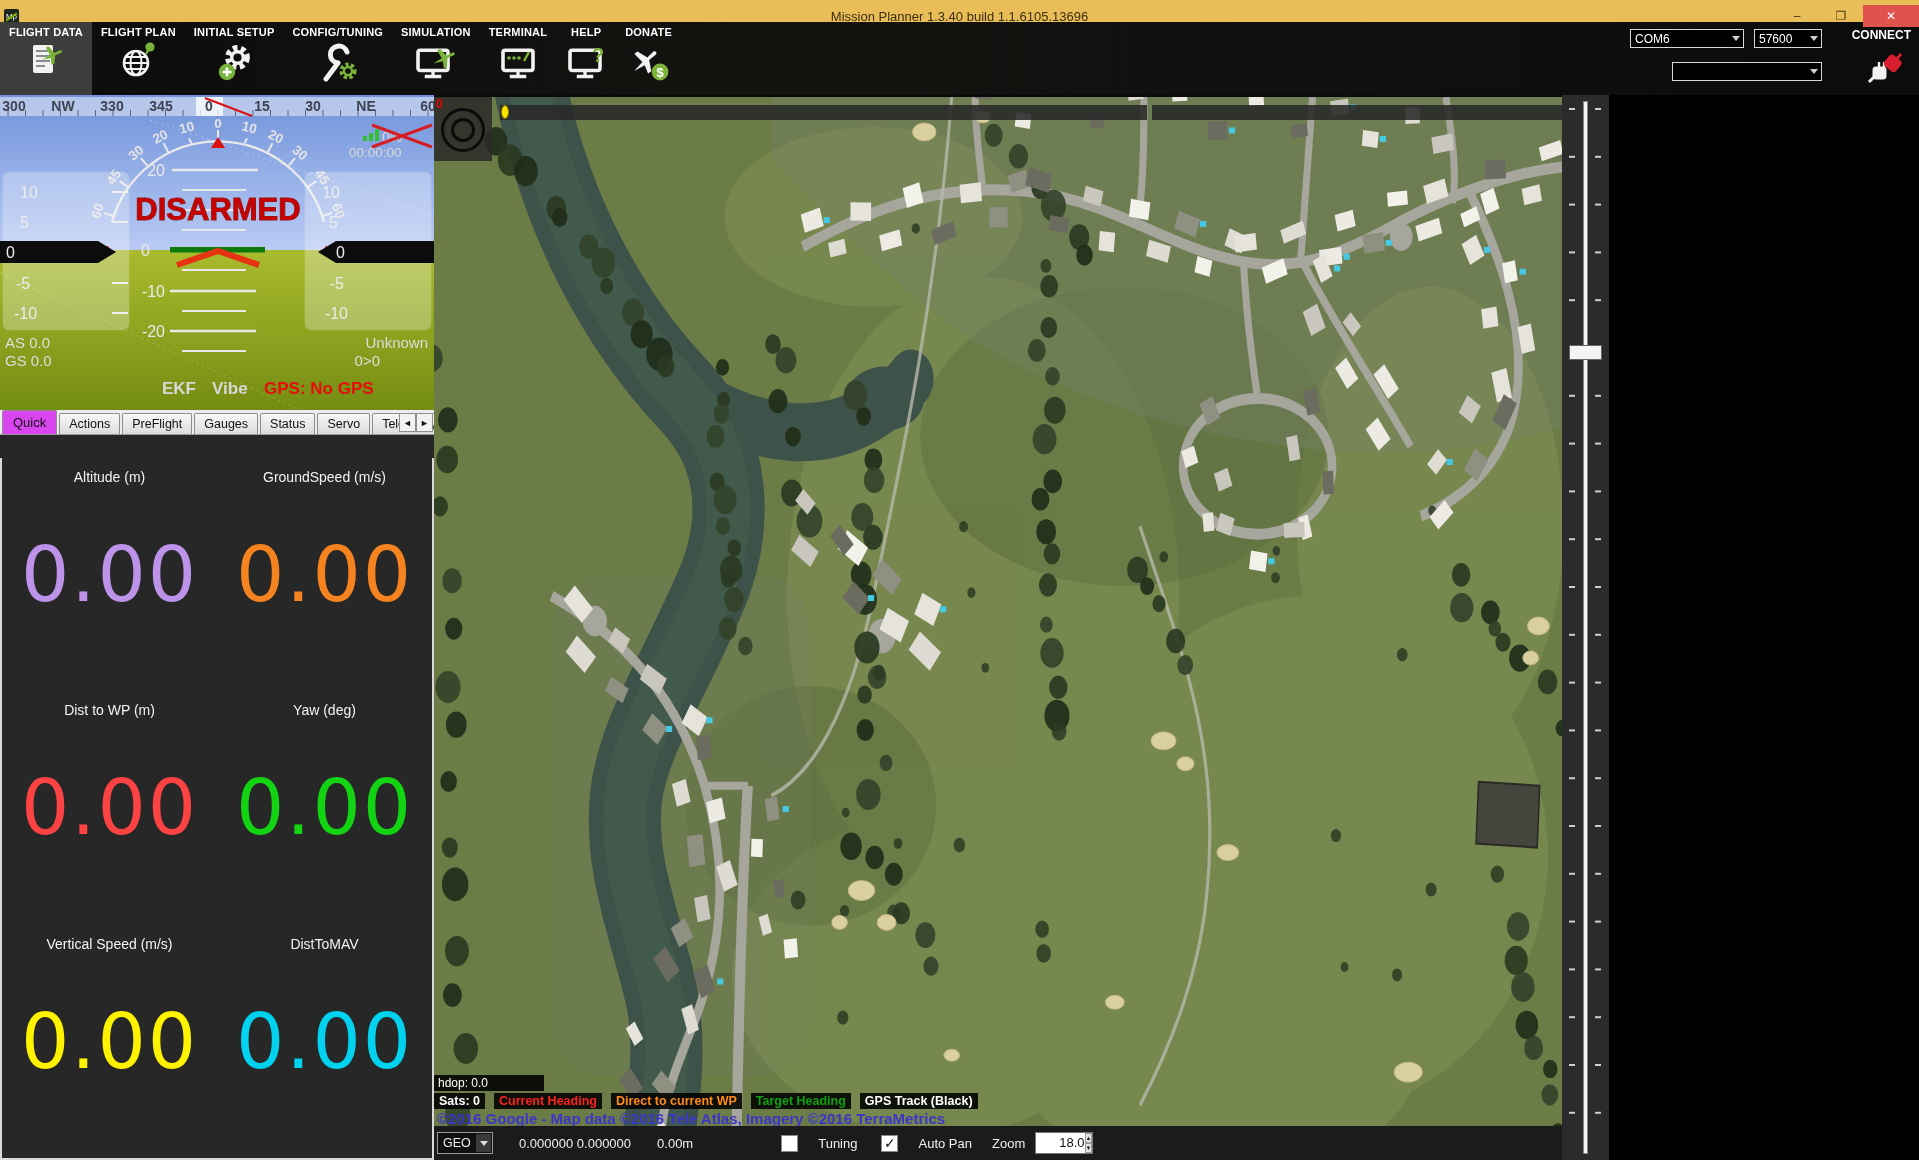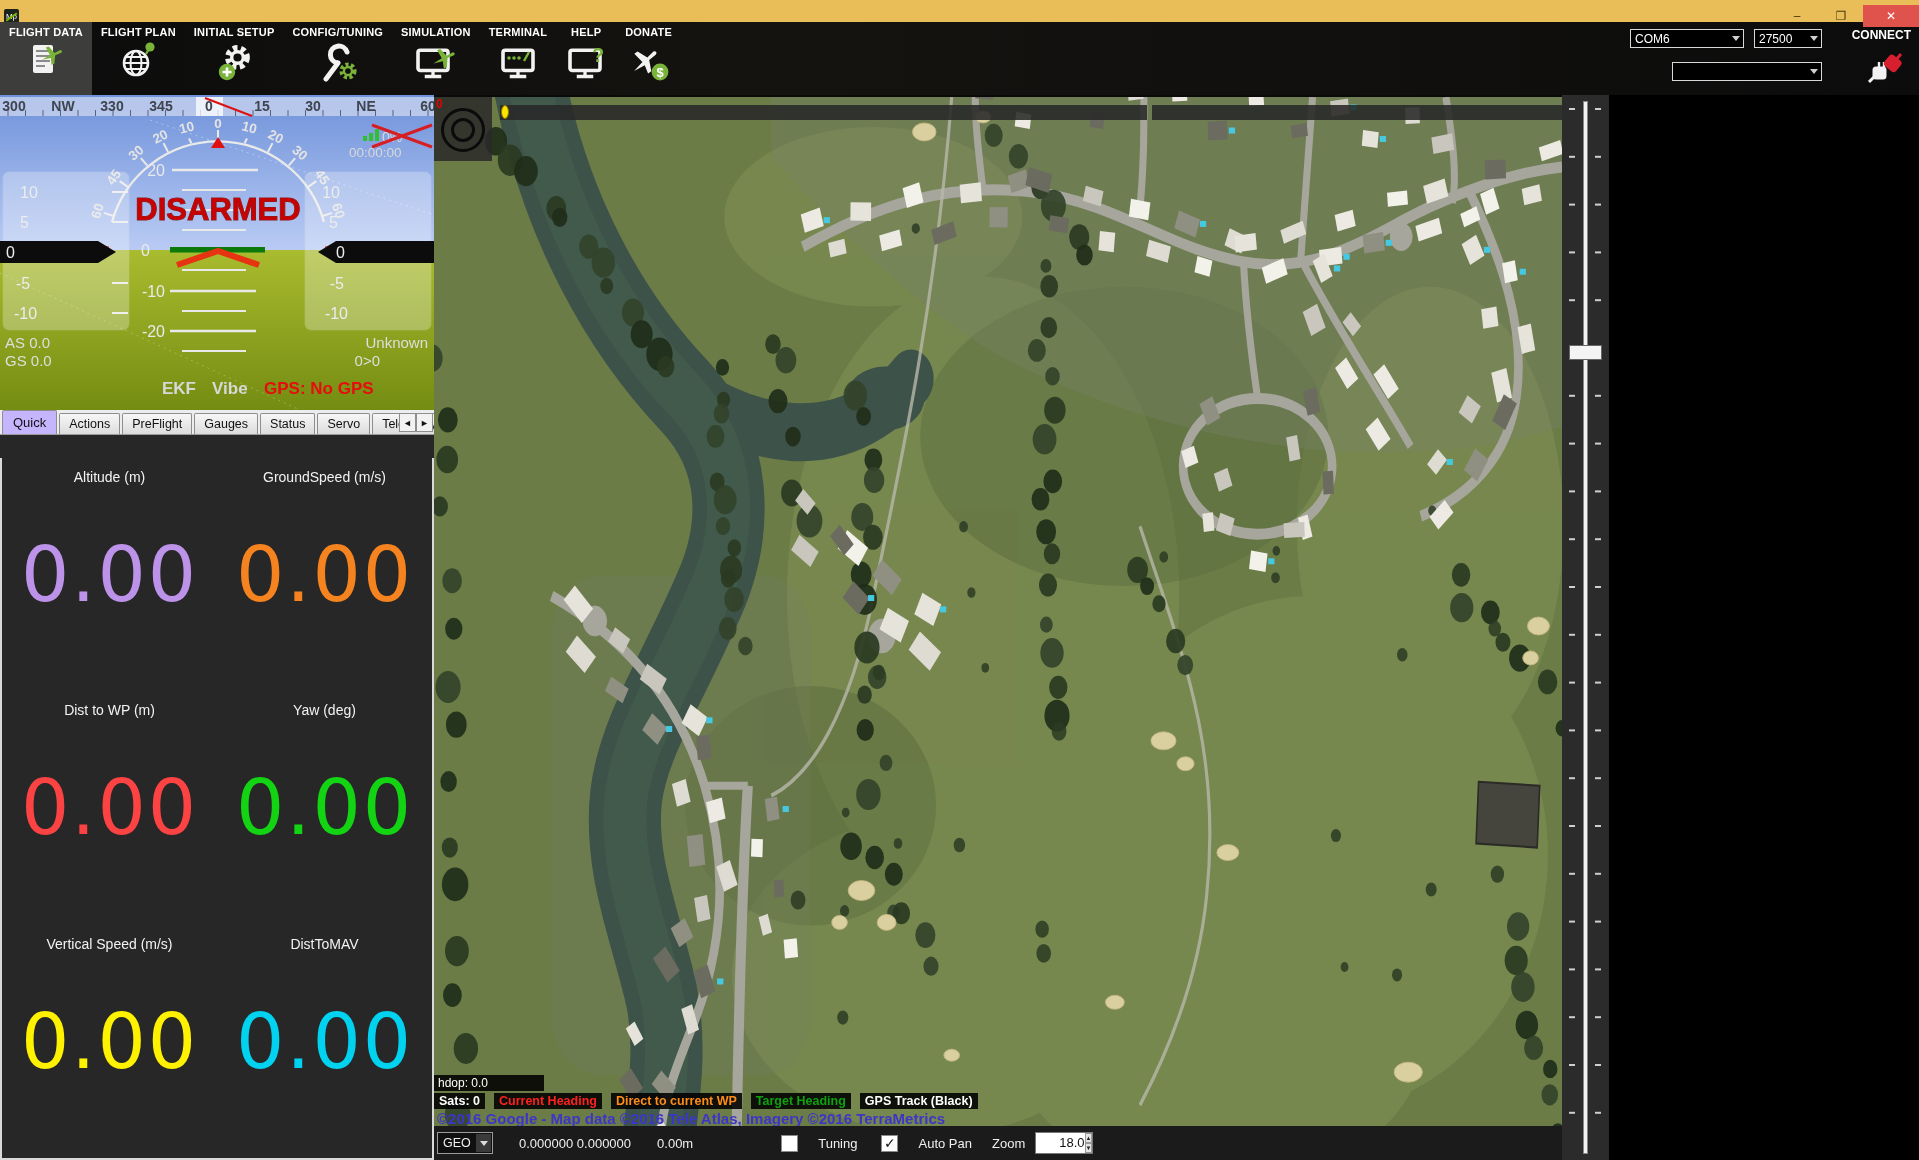--- a/index.html
+++ b/index.html
@@ -27,21 +27,21 @@
   #connect-label{position:absolute;right:8px;top:6px;color:#fff;font-size:12px;font-weight:bold;}
   #plug-icon{position:absolute;right:14px;top:26px;}
   
   #content{position:absolute;left:0;top:95px;width:1609px;height:1065px;display:flex;}
   #left-panel{width:434px;height:100%;display:flex;flex-direction:column;background:#272727;}
   #hud{width:434px;height:315px;position:relative;flex:0 0 315px;}
   
   #tabstrip{flex:0 0 25px;background:#ededed;display:flex;align-items:flex-end;position:relative;border-bottom:1px solid #9a9a9a;overflow:hidden;}
   .tab{font-size:12.5px;color:#111;background:linear-gradient(#f7f7f7,#dcdcdc);border:1px solid #8e8e8e;border-bottom:none;
     border-radius:2px 2px 0 0;padding:3px 9px 3px 9px;margin-left:2px;white-space:nowrap;cursor:pointer;}
-  .tab.active{background:#c4b5fd;padding:4px 10px;font-size:13px;}
+  .tab.active{background:#d946ef;padding:4px 10px;font-size:13px;}
   #tab-arrows{position:absolute;right:1px;top:3px;display:flex;}
   .tab-arrow{width:17px;height:19px;background:#f2f2f2;border:1px solid #8e8e8e;font-size:9px;color:#111;
     display:flex;align-items:center;justify-content:center;cursor:pointer;}
   
   #quick{flex:1;background:#272727;border-left:2px solid #d9d9d9;border-right:2px solid #d9d9d9;border-bottom:2px solid #d9d9d9;
     display:grid;grid-template-columns:1fr 1fr;grid-template-rows:1fr 1fr 1fr;margin-top:23px;}
   .qcell{position:relative;text-align:center;cursor:pointer;}
   .qlabel{margin-top:11px;font-size:14px;color:#f2f2f2;}
   .qvalue{position:absolute;left:0;right:0;top:72px;font-family:"DejaVu Sans",sans-serif;font-size:76px;letter-spacing:2px;}
   
@@ -75,20 +75,21 @@
   #slider-track{position:absolute;left:21px;top:6px;width:5px;height:1053px;background:#f2f2f2;border:1px solid #888;}
   #slider-handle{position:absolute;left:7px;top:250px;width:33px;height:15px;background:#f4f4f4;border:1px solid #666;cursor:pointer;}
   
   text{font-family:"Liberation Sans",sans-serif;}
 </style>
 </head>
 <body>
 
 <div id="titlebar">
   <div id="mp-icon">Mp<i></i></div>
+  <div id="title-text">Mission Planner 1.3.40 build 1.1.6105.13696</div>
   <div id="winbtns">
     <div class="winbtn">–</div>
     <div class="winbtn">❐</div>
     <div class="winbtn" id="win-close">✕</div>
   </div>
 </div>
 
 <div id="menubar">
   <svg width="0" height="0" style="position:absolute">
     <defs>
@@ -172,21 +173,21 @@
       <circle cx="33" cy="31" r="8.4" fill="#7ab33a"></circle>
       <text x="29.5" y="36" font-size="13" font-weight="bold" fill="#fff">$</text>
     </svg>
   </div>
 
   <div class="combo" style="left:1630px;top:7px;width:114px;">
     <span class="val">COM6</span>
     <span class="arrow"></span>
   </div>
   <div class="combo" style="left:1754px;top:7px;width:68px;">
-    <span class="val">27500</span>
+    <span class="val">57600</span>
     <span class="arrow"></span>
   </div>
   <div class="combo" style="left:1672px;top:40px;width:150px;">
     <span class="val"></span>
     <span class="arrow"></span>
   </div>
   <div id="connect-label">CONNECT</div>
   <svg id="plug-icon" width="40" height="40">
     <g stroke="#f2f2f2" stroke-width="3" fill="none">
       <path d="M4,34 L11,27"></path>

